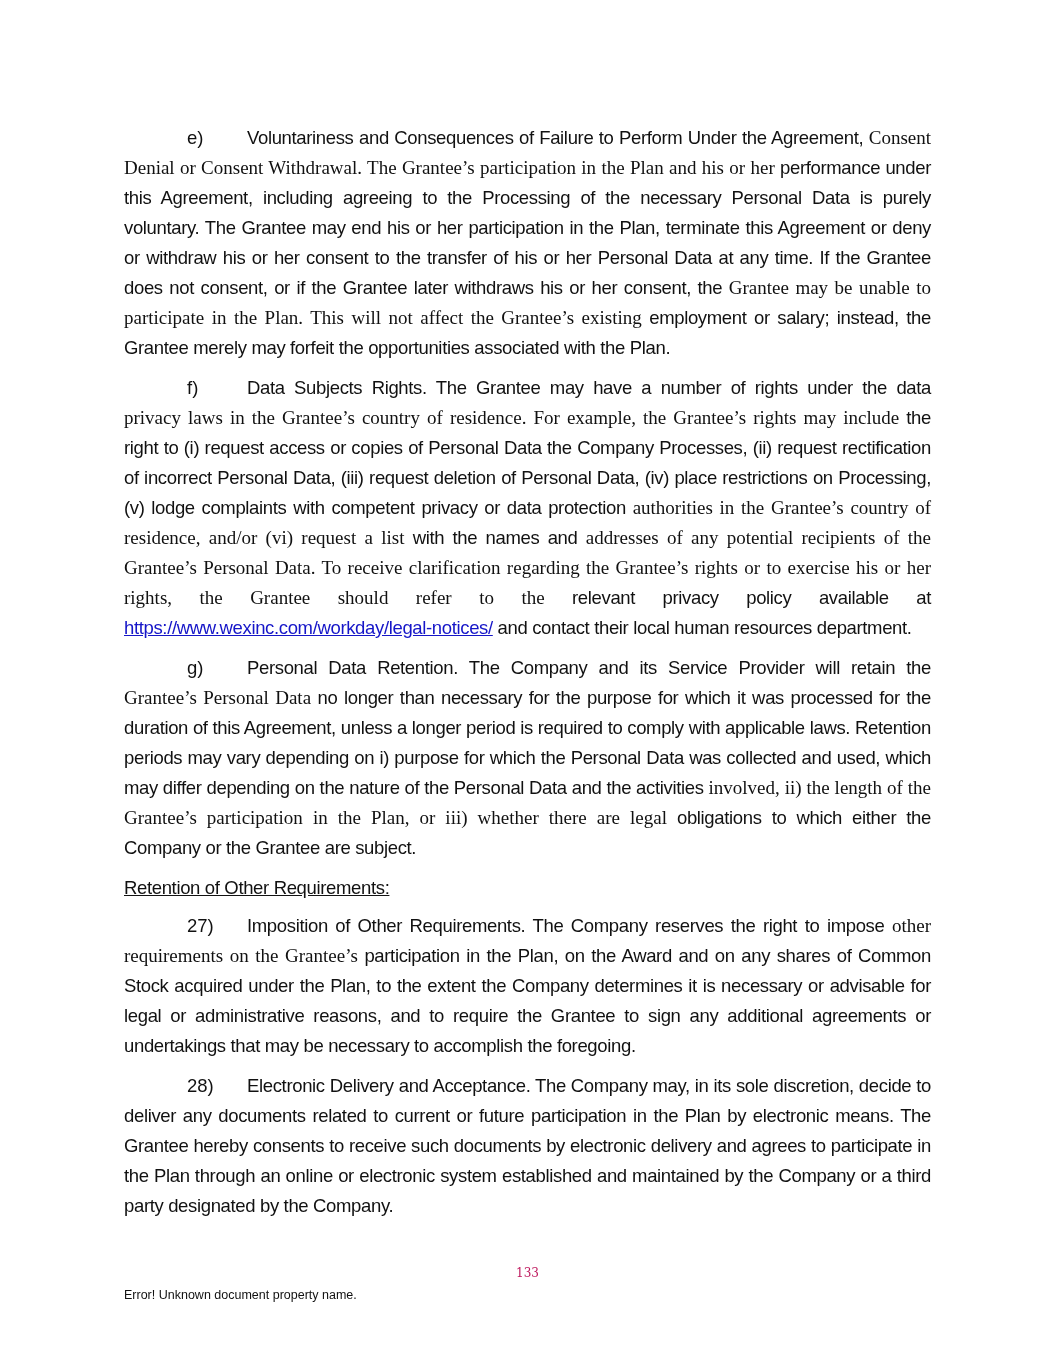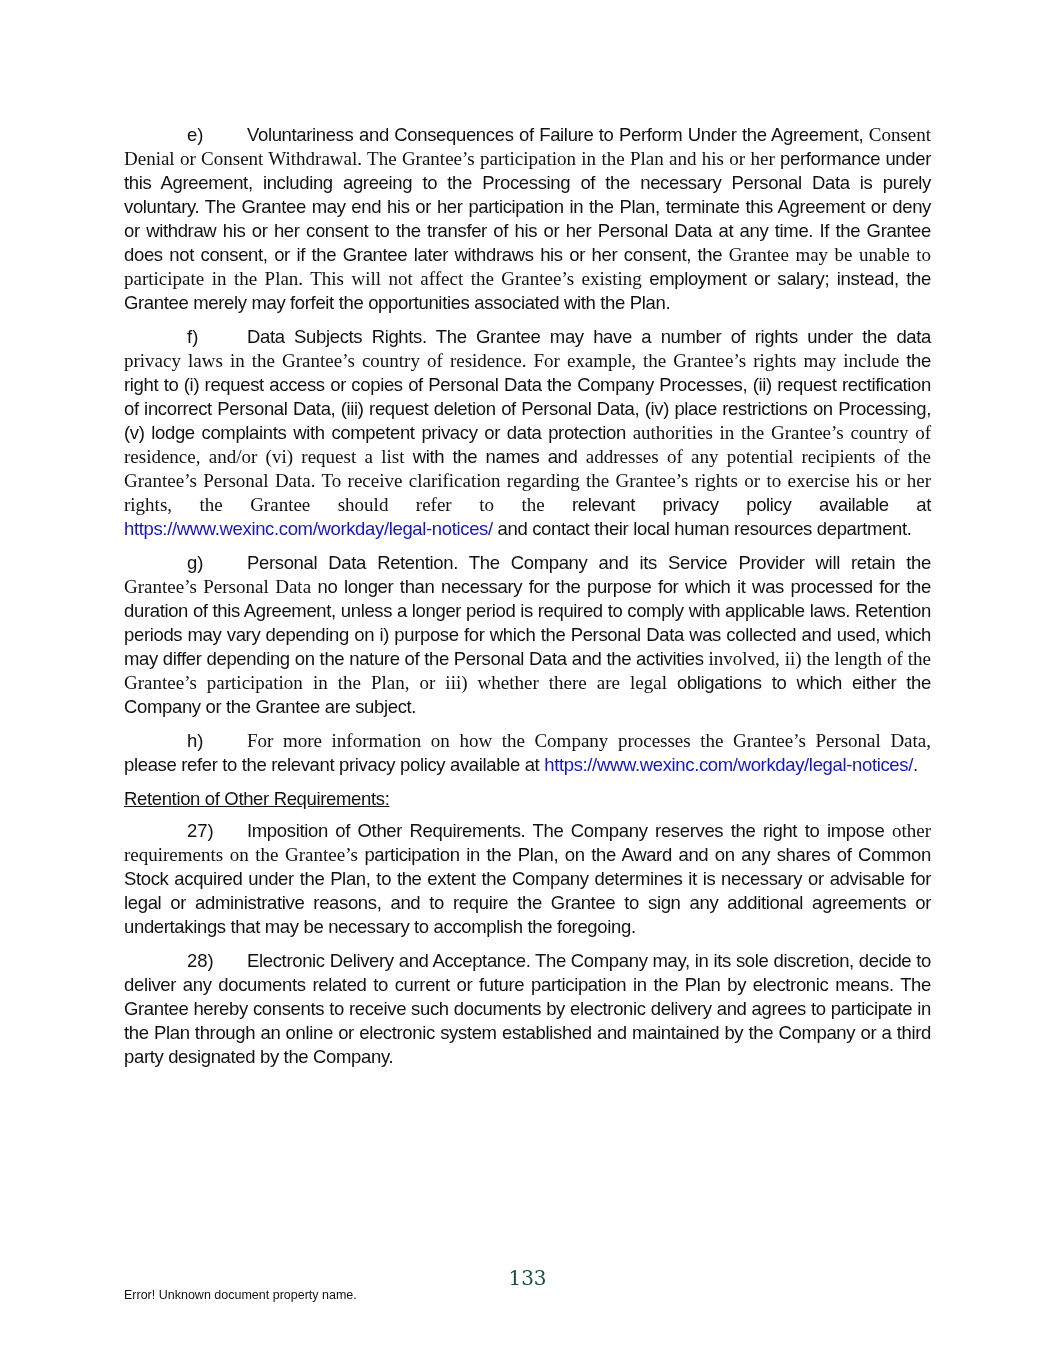--- a/index.html
+++ b/index.html
@@ -1,51 +1,50 @@
 <!DOCTYPE html>
 <html><head>
   <meta charset="utf-8">
   <style>
     html, body { margin: 0; padding: 0; background: #ffffff; }
     body { width: 1055px; height: 1365px; position: relative; overflow: hidden; }
     .page {
       position: absolute; left: 124px; top: 123px; width: 807px;
       font-family: "Liberation Sans", sans-serif;
-      font-size: 18.5px; line-height: 24px; color: #111;
+      font-size: 18.5px; line-height: 30px; color: #111;
       transform-origin: 0 0;
     }
     .para {
       text-align: justify; margin: 0 0 10px 0;
       font-stretch: condensed; letter-spacing: -0.35px;
     }
     .para .num { display: inline-block; width: 123px; padding-left: 63px; box-sizing: border-box; letter-spacing: 0; }
     .serif { font-family: "Liberation Serif", serif; letter-spacing: 0; font-size: 19px; }
-    .link { color: #1a0dab; color: #1515c8; }
+    .link { color: #1a0dab; text-decoration: underline; color: #1515c8; }
     .heading {
       margin: 0 0 8px 0; text-decoration: underline;
       letter-spacing: -0.35px;
     }
     .pagenum {
       position: absolute; left: 0; width: 1055px; top: 1266px; text-align: center;
-      font-family: "DejaVu Serif", serif; font-size: 20px; color: #14532d;
+      font-family: "DejaVu Serif", serif; font-size: 12px; color: #be185d;
     }
     .footer {
       position: absolute; left: 124px; top: 1288px;
       font-family: "Liberation Sans", sans-serif; font-size: 12.5px; color: #111;
     }
   </style>
 </head>
 <body>
 
 <div class="page">
   <div id="paras-efgh">
       <p class="para"><span class="num">e)</span><span>Voluntariness and Consequences of Failure to Perform Under the Agreement, </span><span class="serif">Consent Denial or Consent Withdrawal.  The Grantee’s participation in the Plan and his or her </span><span>performance under this Agreement, including agreeing to the Processing of the necessary Personal Data is purely voluntary.  The Grantee may end his or her participation in the Plan, terminate this Agreement or deny or withdraw his or her consent to the transfer of his or her Personal Data at any time.  If the Grantee does not consent, or if the Grantee later withdraws his or her consent, the </span><span class="serif">Grantee may be unable to participate in the Plan.  This will not affect the Grantee’s existing </span><span>employment or salary; instead, the Grantee merely may forfeit the opportunities associated with the Plan.</span></p>
       <p class="para"><span class="num">f)</span><span>Data Subjects Rights. The Grantee may have a number of rights under the data </span><span class="serif">privacy laws in the Grantee’s country of residence.  For example, the Grantee’s rights may include </span><span>the right to (i) request access or copies of Personal Data the Company Processes, (ii) request rectification of incorrect Personal Data, (iii) request deletion of Personal Data, (iv) place restrictions on Processing, (v) lodge complaints with competent privacy or data protection </span><span class="serif">authorities in the Grantee’s country of residence, and/or (vi) request a list </span><span>with the names and </span><span class="serif">addresses of any potential recipients of the Grantee’s Personal Data.  To receive clarification regarding the Grantee’s rights or to exercise his or her rights, the Grantee should refer to the </span><span>relevant privacy policy available at </span><a class="link" style="color: rgb(21, 21, 200);">https://www.wexinc.com/workday/legal-notices/</a><span> and contact their local human resources department.</span></p>
       <p class="para"><span class="num">g)</span><span>Personal Data Retention. The Company and its Service Provider will retain the </span><span class="serif">Grantee’s Personal Data </span><span>no longer than necessary for the purpose for which it was processed for the duration of this Agreement, unless a longer period is required to comply with applicable laws. Retention periods may vary depending on i) purpose for which the Personal Data was collected and used, which may differ depending on the nature of the Personal Data and the activities </span><span class="serif">involved, ii) the length of the Grantee’s participation in the Plan, or iii) whether there are legal </span><span>obligations to which either the Company or the Grantee are subject.</span></p>
-      <p class="para"><span class="num">h)</span><span class="serif">For more information on how the Company processes the Grantee’s Personal Data, </span><span>please refer to the relevant privacy policy available at  </span><a class="link" style="color: rgb(21, 21, 200);">https://www.wexinc.com/workday/legal-notices/</a><span>.</span></p>
     </div>
 
   <p class="heading">Retention of Other Requirements:</p>
   <p class="para" id="para27"><span class="num">27)</span><span>Imposition of Other Requirements. The Company reserves the right to impose </span><span class="serif">other requirements on the Grantee’s </span><span>participation in the Plan, on the Award and on any shares of Common Stock acquired under the Plan, to the extent the Company determines it is necessary or advisable for legal or administrative reasons, and to require the Grantee to sign any additional agreements or undertakings that may be necessary to accomplish the foregoing.</span></p>
 
   <p class="para" id="para28"><span class="num">28)</span><span>Electronic Delivery and Acceptance. The Company may, in its sole discretion, decide to deliver any documents related to current or future participation in the Plan by electronic means. The Grantee hereby consents to receive such documents by electronic delivery and agrees to participate in the Plan through an online or electronic system established and maintained by the Company or a third party designated by the Company.</span></p>
 
 </div>
 
 <div class="pagenum">133</div>

